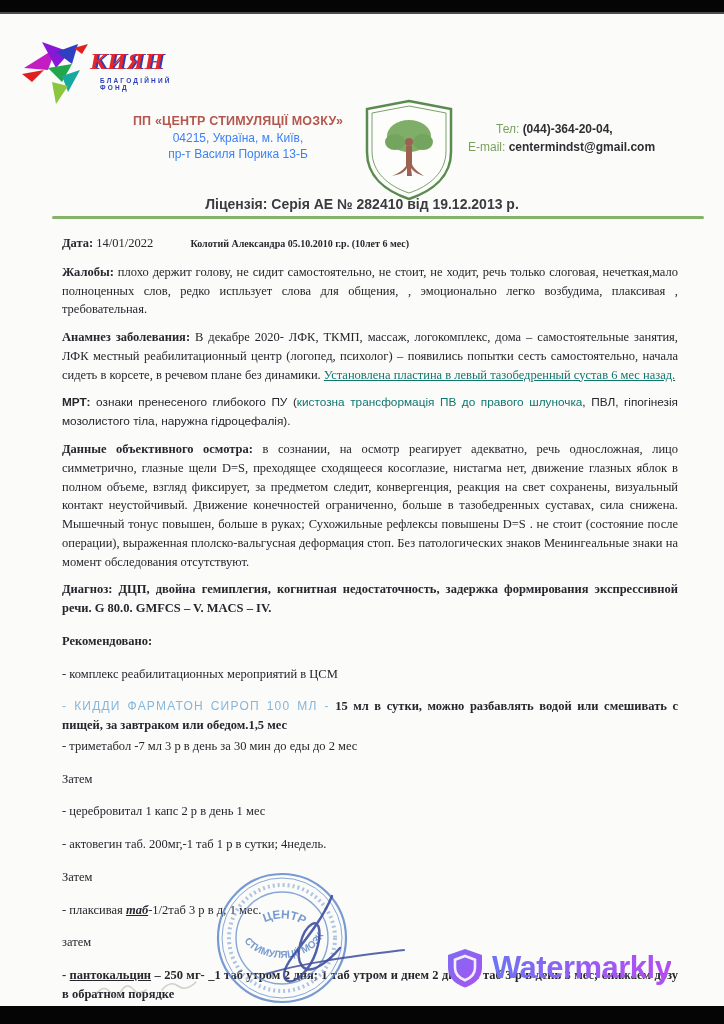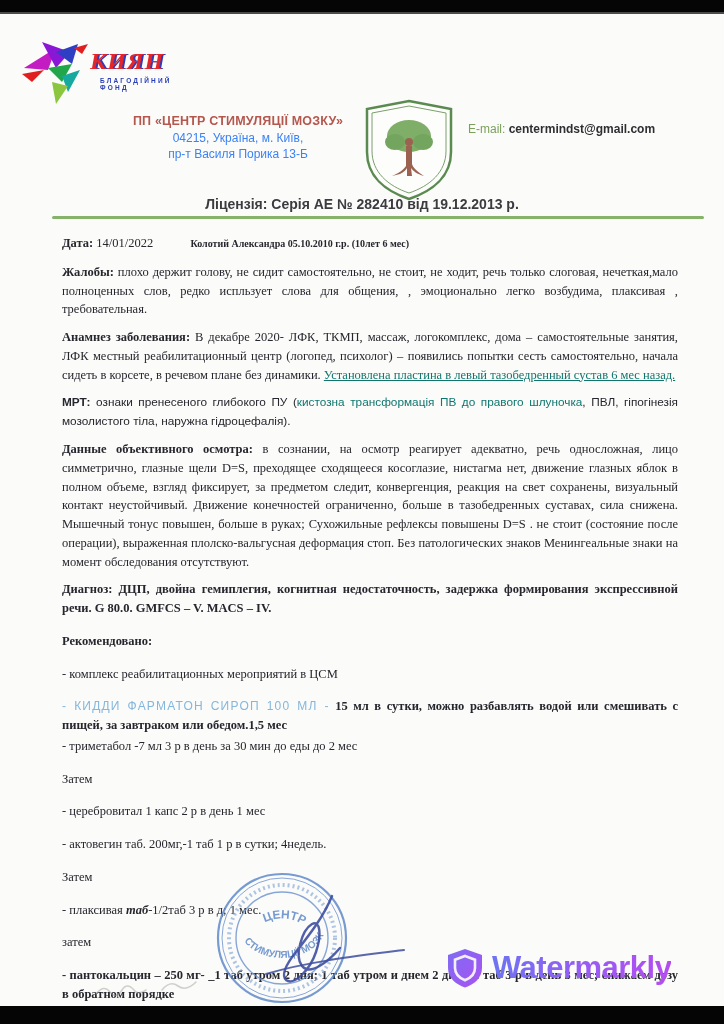--- a/index.html
+++ b/index.html
@@ -58,21 +58,21 @@
   .hl-red{color:#0f766e;}
   .hl-red.u{text-decoration:underline;}
   .mri-para{font-family:"Liberation Sans",sans-serif;font-size:11.8px;line-height:1.6;}
   .diagnosis{font-weight:bold;}
   .rec-label{font-weight:bold;margin:14px 0 14px 0;}
   .rec-item{margin:0 0 14px 0;}
   .kiddi{margin:0 0 2px 0;text-align:justify;}
   .kiddi-name{font-family:"Liberation Sans",sans-serif;color:#85b7dc;letter-spacing:1.2px;font-size:12px;}
   .kiddi-dose{font-weight:bold;}
   .panto{font-weight:bold;margin:0 0 12px 0;text-align:justify;}
-  .u-word{}
+  .u-word{text-decoration:underline;}
   .u-word.it{font-style:italic;}
   .sig-row{display:flex;justify-content:space-between;margin-top:16px;}
   .doctor-name{margin-right:108px;}
   
   .stamp{position:absolute;left:214px;top:856px;width:136px;height:136px;opacity:.82;}
   .signature{position:absolute;left:236px;top:876px;width:190px;height:104px;}
   .scribble{position:absolute;left:92px;top:962px;width:160px;height:26px;opacity:.45;}
   
   .watermark{position:absolute;left:446px;top:934px;display:flex;align-items:center;gap:8px;}
   .wm-text{
@@ -118,20 +118,24 @@
       <path d="M47 8 L84 15 V53 C84 74 68 88 47 95 C26 88 10 74 10 53 V15 Z" fill="none" stroke="#7aa06c" stroke-width="1"></path>
       <ellipse cx="47" cy="38" rx="22" ry="16" fill="#7fae68"></ellipse>
       <ellipse cx="33" cy="44" rx="10" ry="8" fill="#74a55e"></ellipse>
       <ellipse cx="61" cy="44" rx="10" ry="8" fill="#74a55e"></ellipse>
       <circle cx="47" cy="44" r="4" fill="#9c6250"></circle>
       <path d="M44 48 L44 68 C40 74 34 76 30 78 L38 76 C42 74 44 72 45 70 L45 78 H50 L49 70 C51 73 55 76 62 78 C56 74 51 70 50 66 L50 48 Z" fill="#9c6250"></path>
     </svg>
   </div>
 
   <div class="contact">
+    <div class="row" style="padding-left:28px;">
+      <span class="lbl">Тел:</span>
+      <span class="val">(044)-364-20-04,</span>
+    </div>
     <div class="row">
       <span class="lbl">E-mail:</span>
       <span class="val">centermindst@gmail.com</span>
     </div>
   </div>
 
   <div class="license">Ліцензія: Серія АЕ № 282410 від 19.12.2013 р.</div>
   <div class="green-rule"></div>
 
   <div class="content">

